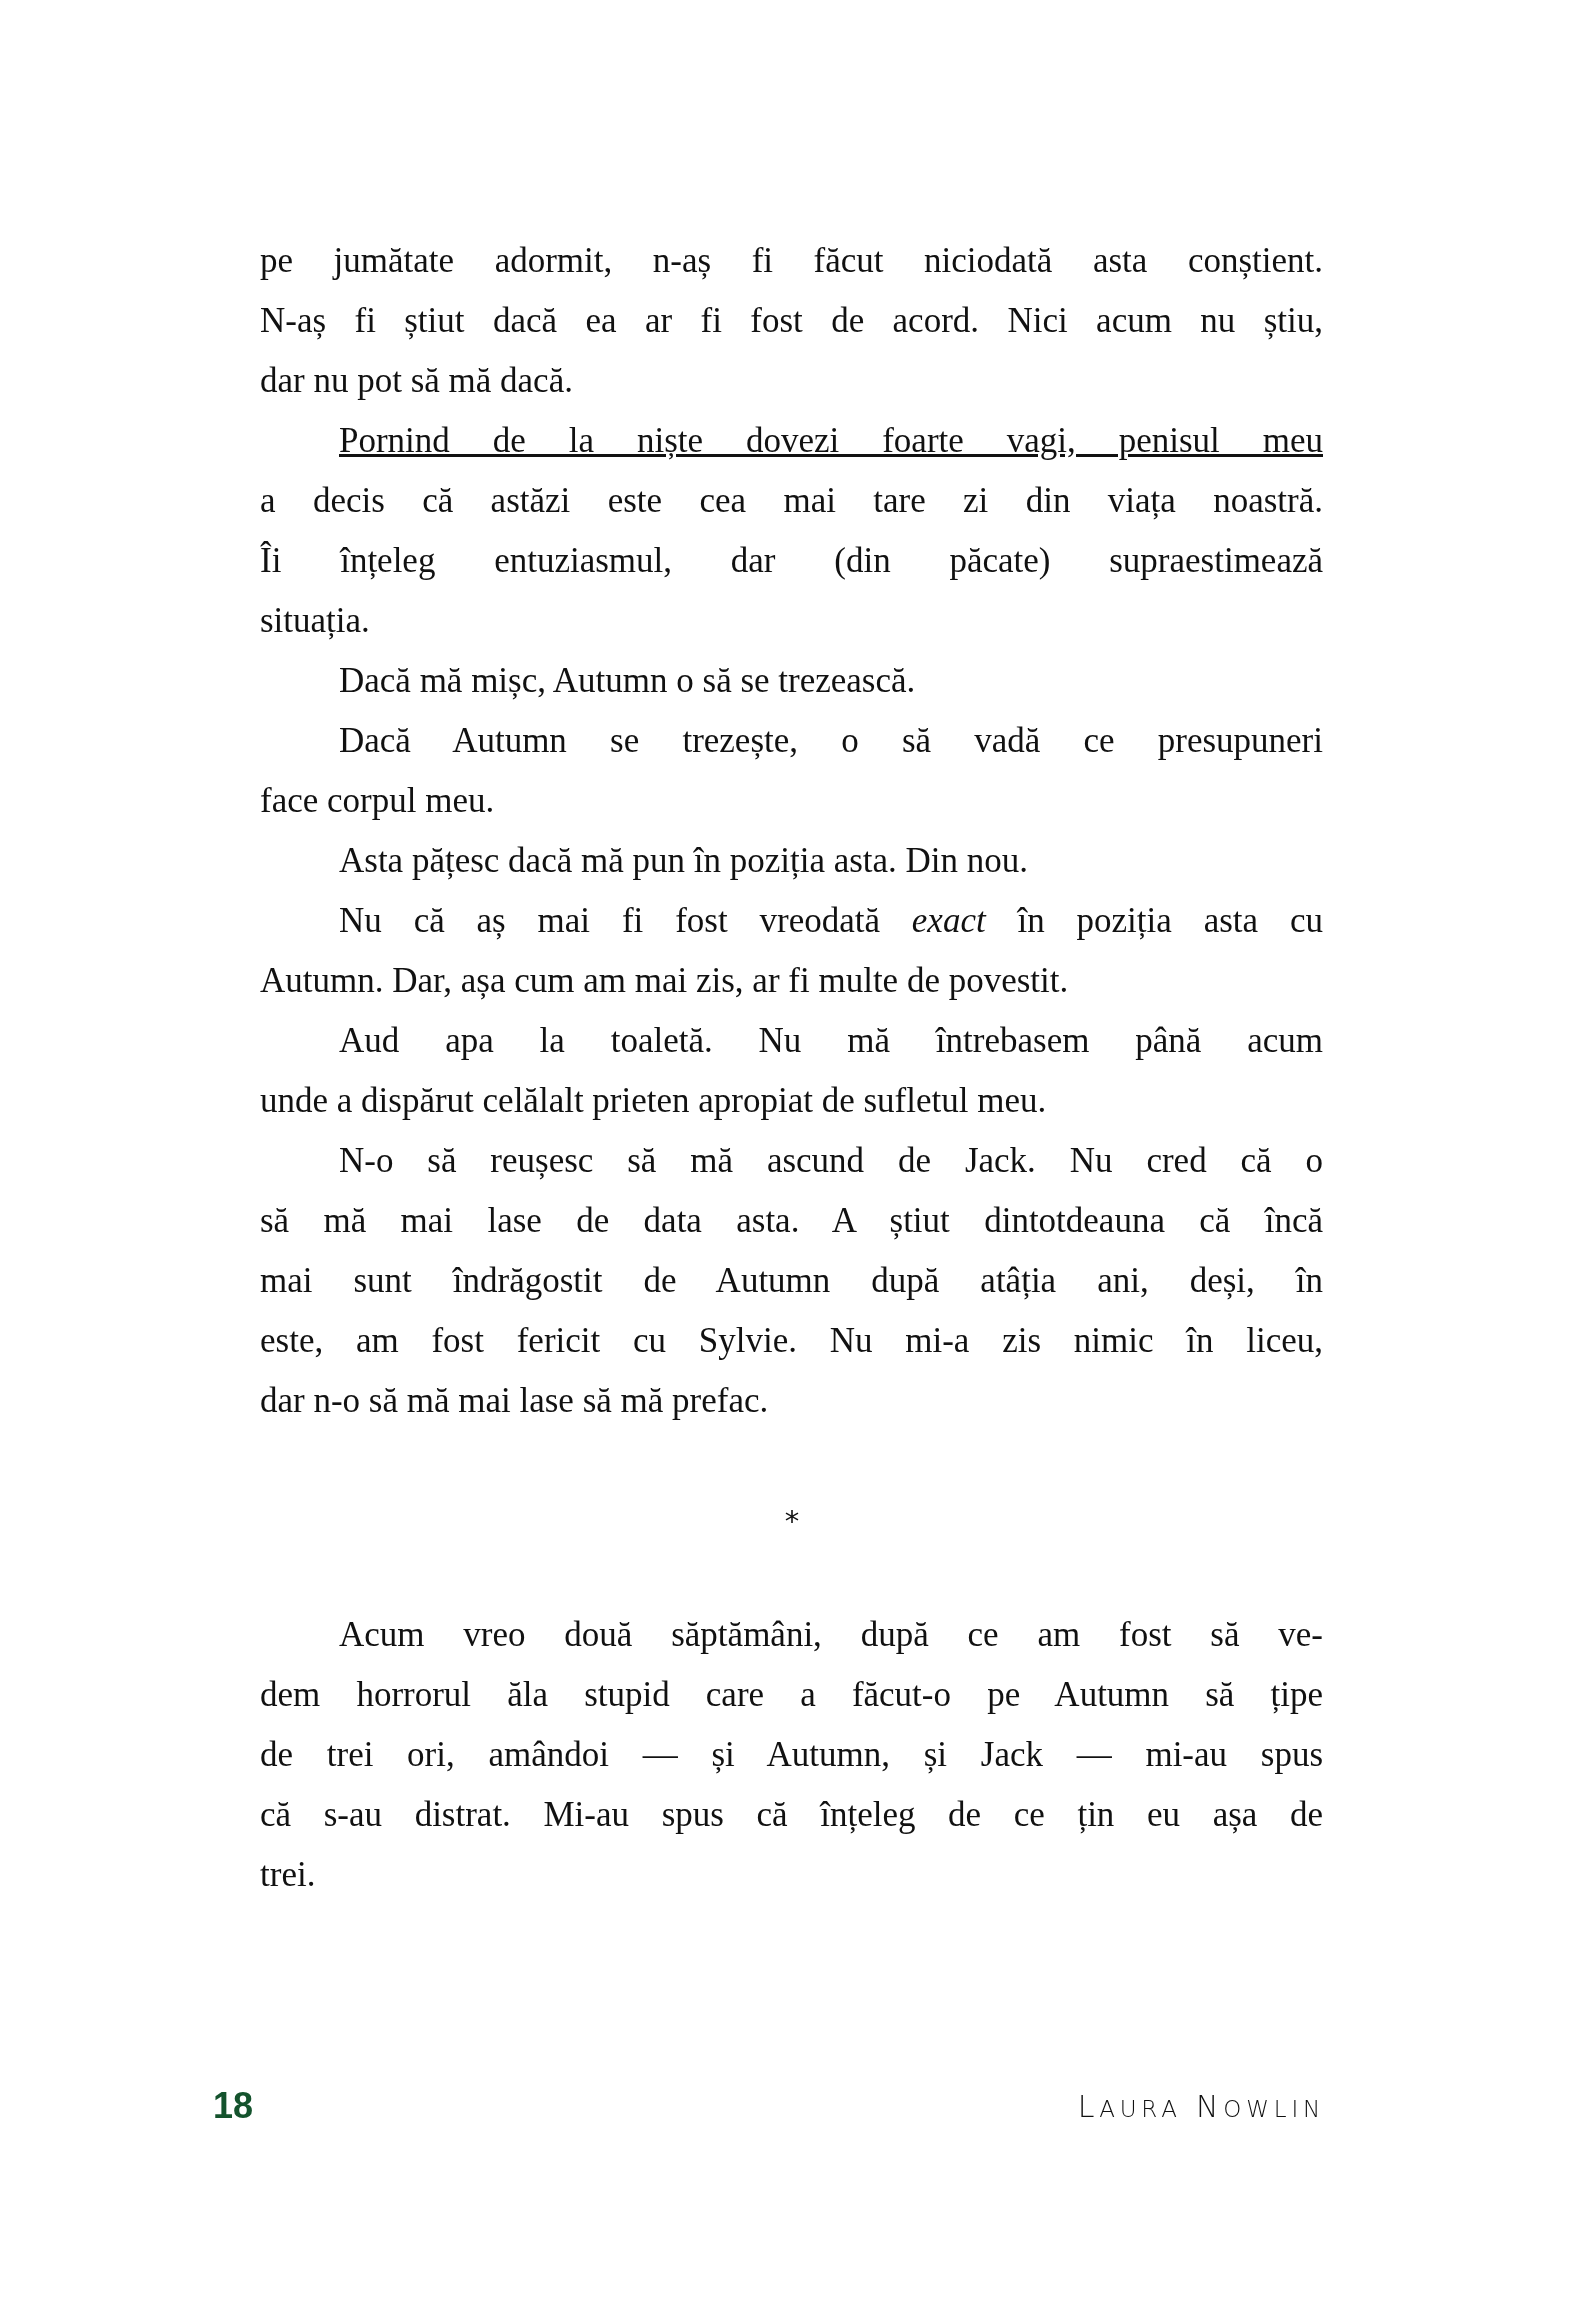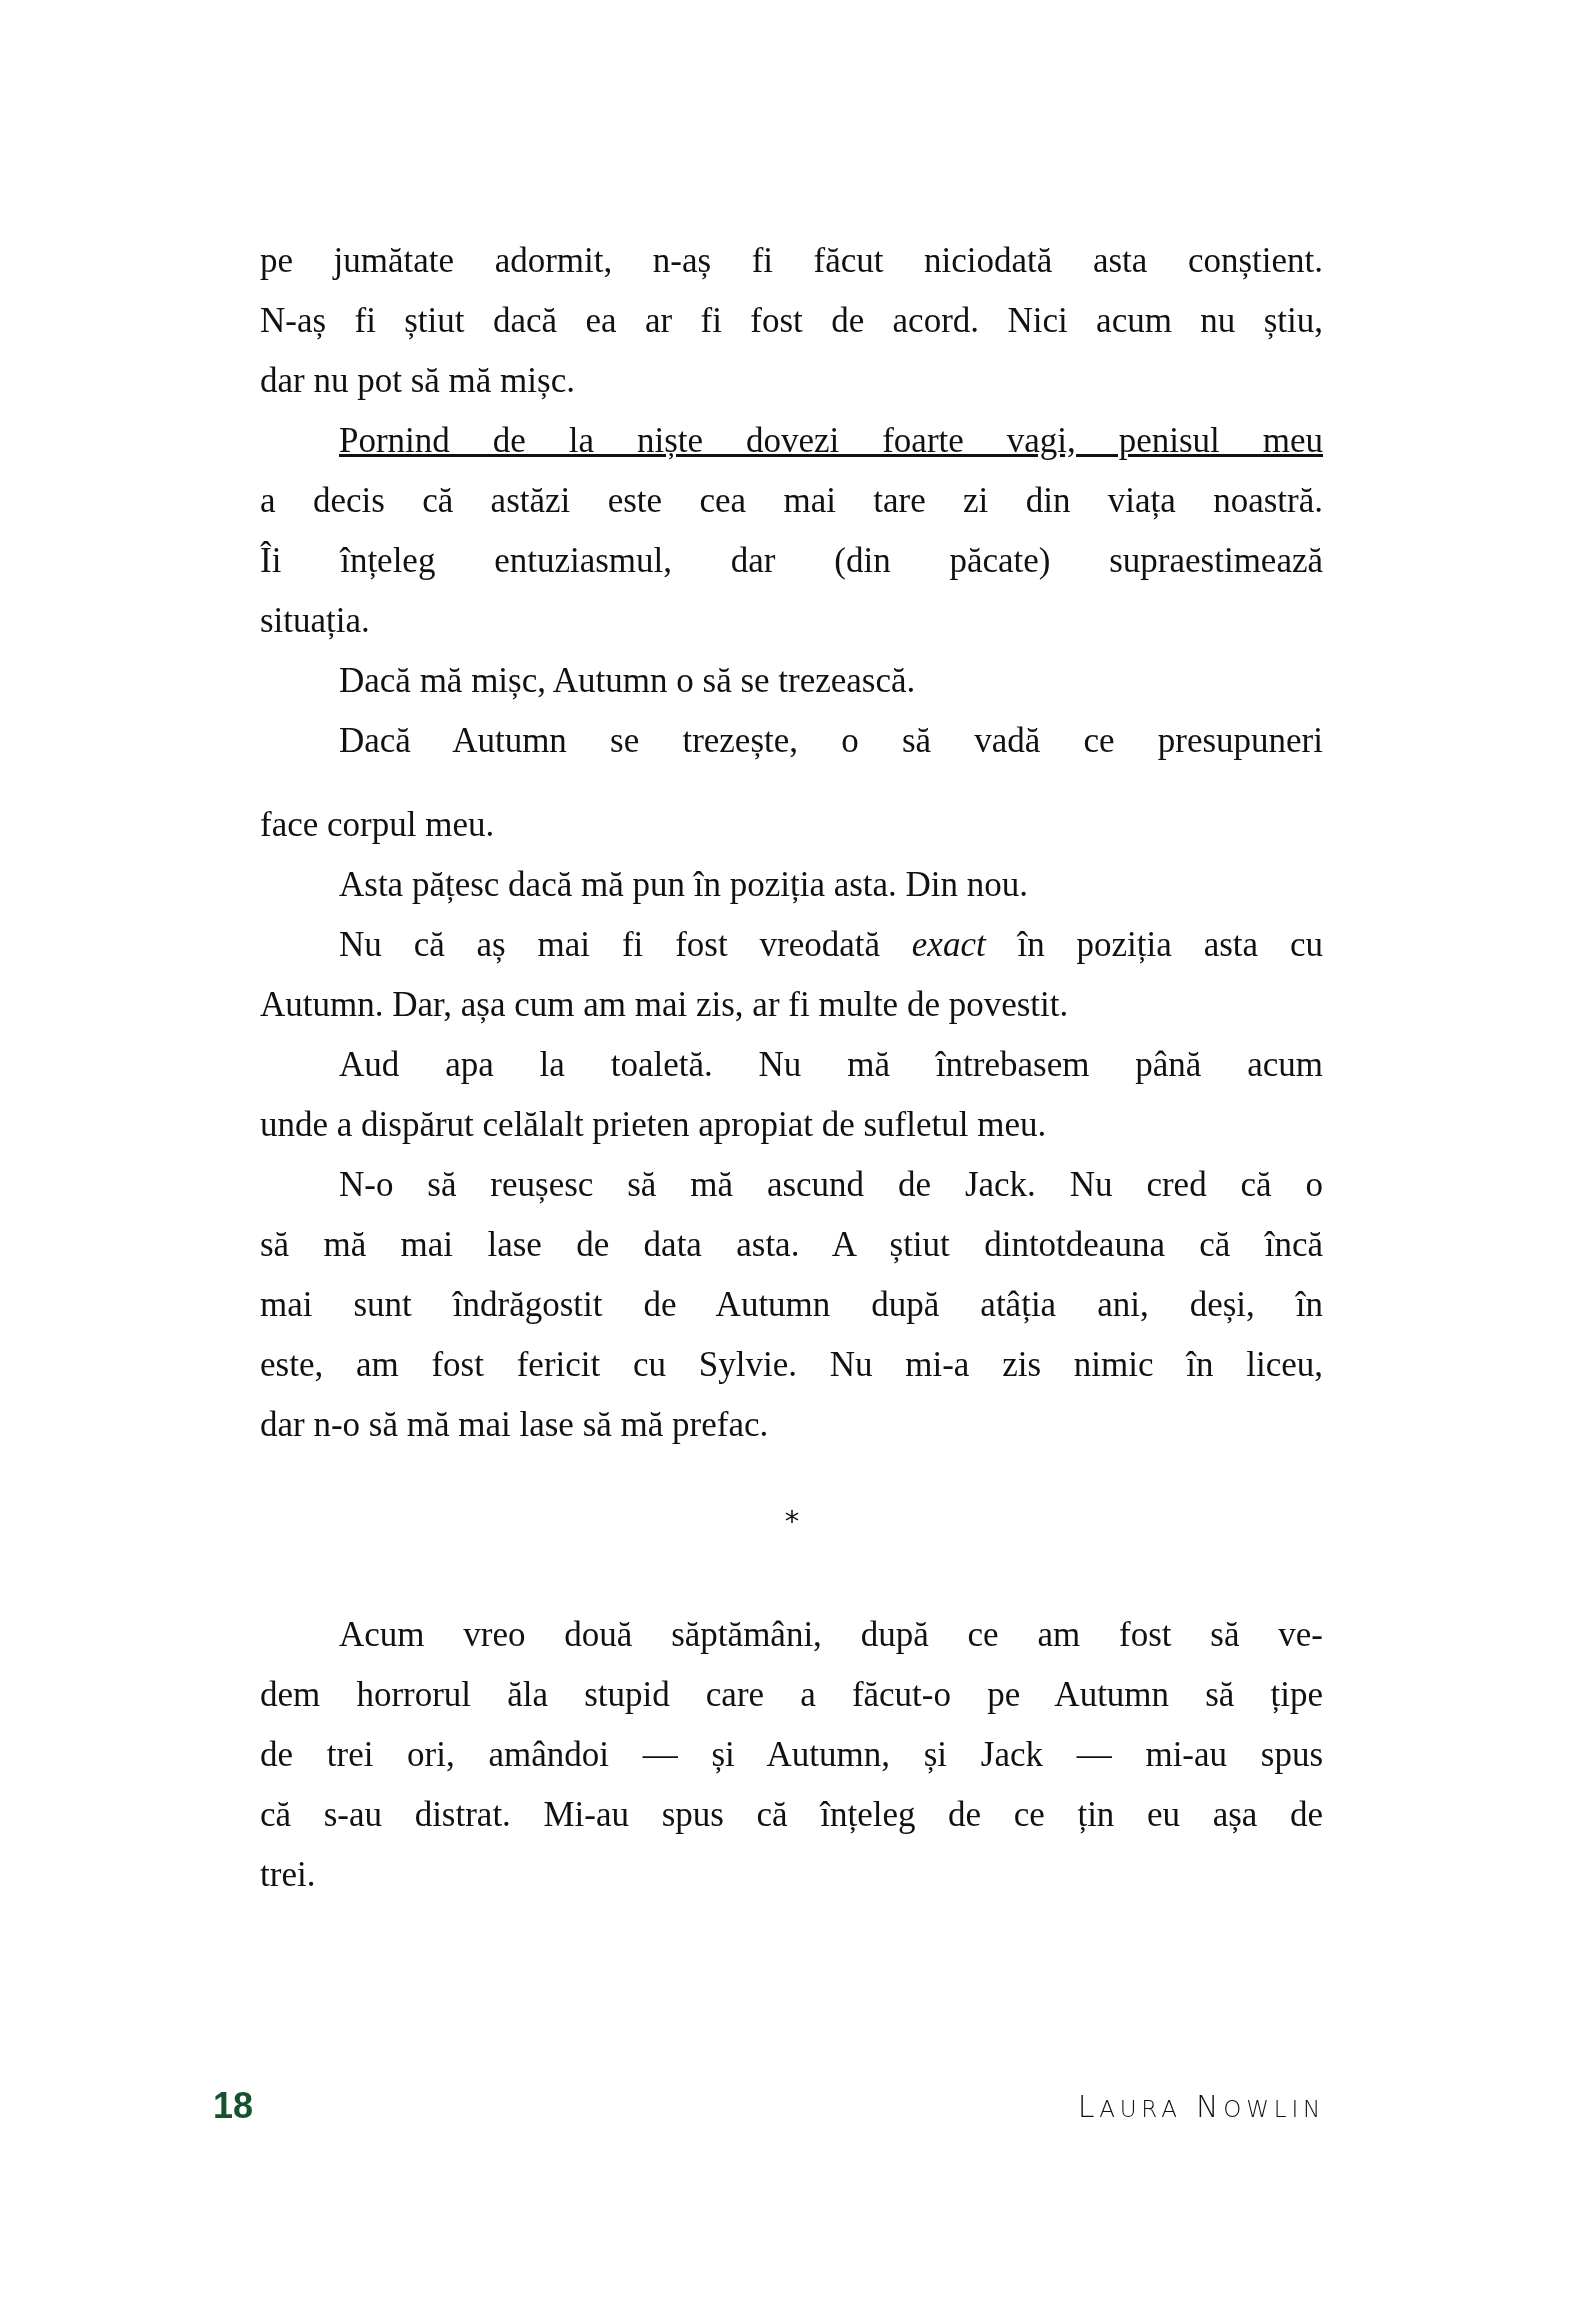--- a/index.html
+++ b/index.html
@@ -62,28 +62,28 @@
   .footer-author .sc { font-size: 23px; }
 </style>
 </head>
 <body>
 
 <div class="page">
 
   <div class="text-block" id="section1">
     <div class="line full" style="white-space: normal; overflow: hidden;">pe jumătate adormit, n-aș fi făcut niciodată asta conștient.</div>
     <div class="line full" style="white-space: normal; overflow: hidden;">N-aș fi știut dacă ea ar fi fost de acord. Nici acum nu știu,</div>
-    <div class="line last" style="white-space: nowrap;">dar nu pot să mă mișc.</div>
+    <div class="line last" style="white-space: nowrap;">dar nu pot să mă dacă.</div>
     <div class="line full indent" style="white-space: normal; overflow: hidden; text-decoration: underline;">Pornind de la niște dovezi foarte vagi, penisul meu</div>
     <div class="line full" style="white-space: normal; overflow: hidden;">a decis că astăzi este cea mai tare zi din viața noastră.</div>
     <div class="line full" style="white-space: normal; overflow: hidden;">Îi înțeleg entuziasmul, dar (din păcate) supraestimează</div>
     <div class="line last" style="white-space: nowrap;">situația.</div>
     <div class="line last indent" style="white-space: nowrap;">Dacă mă mișc, Autumn o să se trezească.</div>
     <div class="line full indent" style="white-space: normal; overflow: hidden;">Dacă Autumn se trezește, o să vadă ce presupuneri</div>
-    <div class="line last" style="white-space: nowrap; margin-top: 24px;">face corpul meu.</div>
+    <div class="line last" style="white-space: nowrap;">face corpul meu.</div>
     <div class="line last indent" style="white-space: nowrap;">Asta pățesc dacă mă pun în poziția asta. Din nou.</div>
     <div class="line full indent" style="white-space: normal; overflow: hidden;"><span>Nu că aș mai fi fost vreodată </span><i>exact</i><span> în poziția asta cu</span></div>
     <div class="line last" style="white-space: nowrap;">Autumn. Dar, așa cum am mai zis, ar fi multe de povestit.</div>
     <div class="line full indent" style="white-space: normal; overflow: hidden;">Aud apa la toaletă. Nu mă întrebasem până acum</div>
     <div class="line last" style="white-space: nowrap;">unde a dispărut celălalt prieten apropiat de sufletul meu.</div>
     <div class="line full indent" style="white-space: normal; overflow: hidden;">N-o să reușesc să mă ascund de Jack. Nu cred că o</div>
     <div class="line full" style="white-space: normal; overflow: hidden;">să mă mai lase de data asta. A știut dintotdeauna că încă</div>
     <div class="line full" style="white-space: normal; overflow: hidden;">mai sunt îndrăgostit de Autumn după atâția ani, deși, în</div>
     <div class="line full" style="white-space: normal; overflow: hidden;">este, am fost fericit cu Sylvie. Nu mi-a zis nimic în liceu,</div>
     <div class="line last" style="white-space: nowrap;">dar n-o să mă mai lase să mă prefac.</div>

